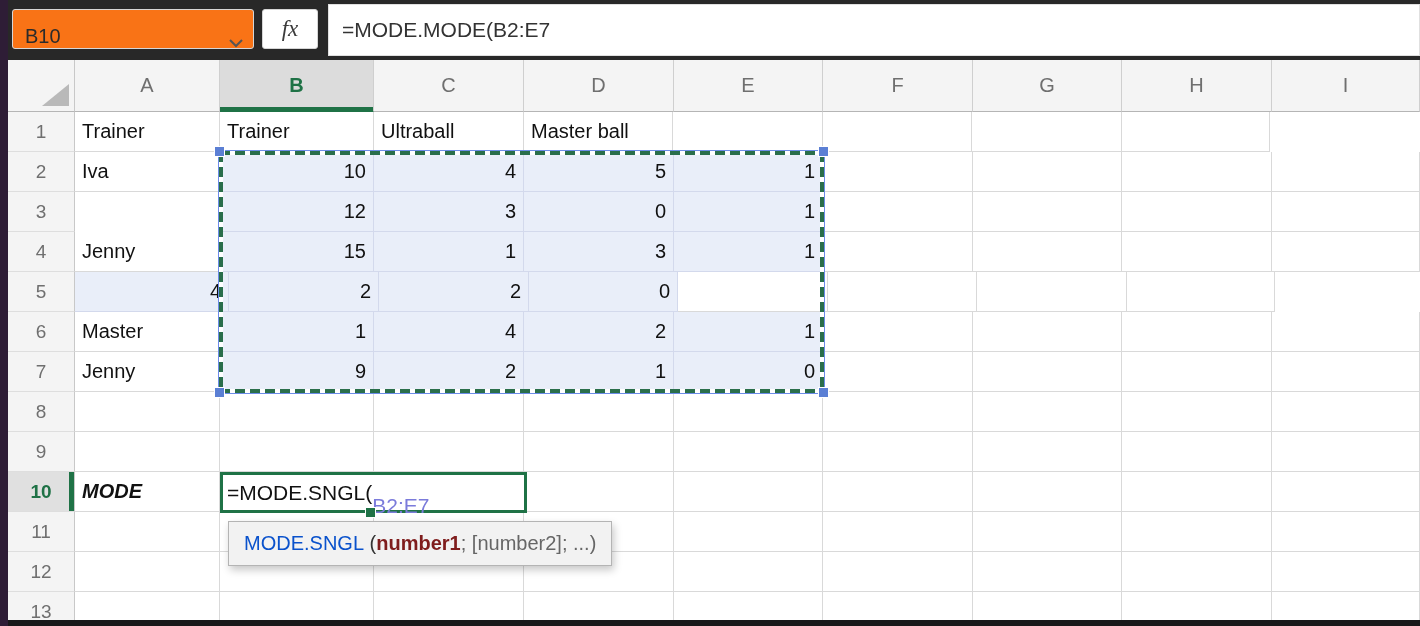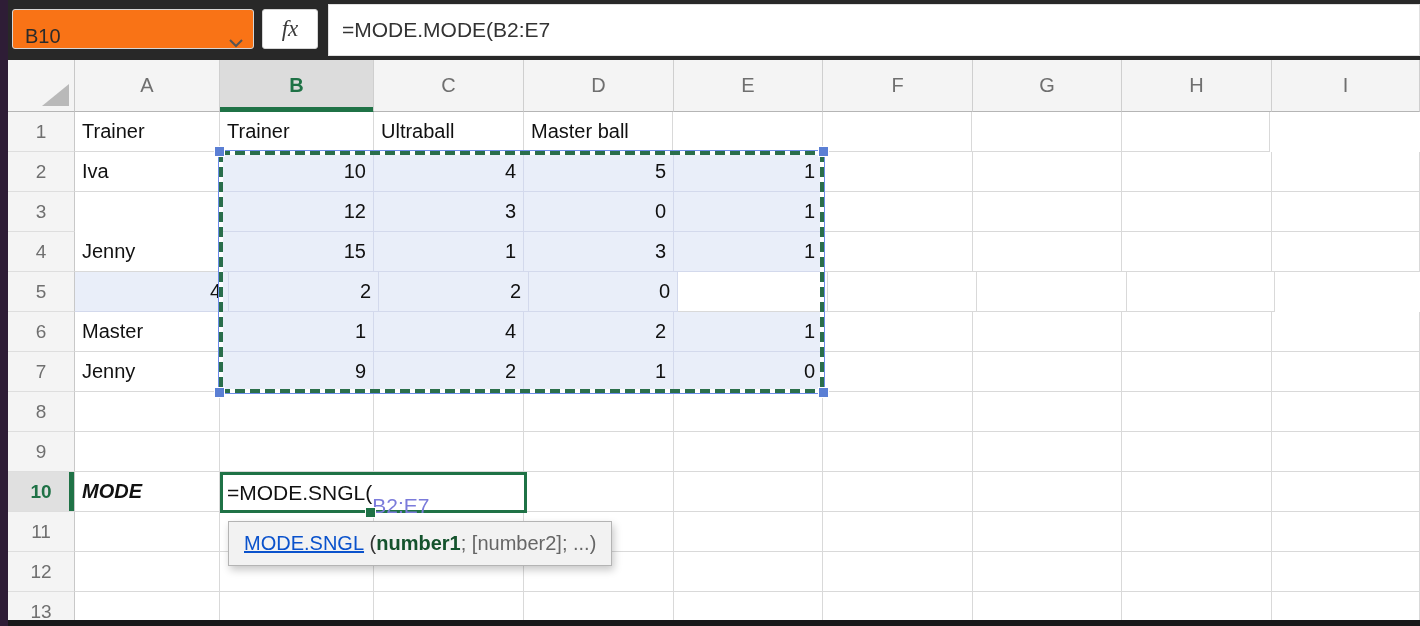--- a/index.html
+++ b/index.html
@@ -68,23 +68,23 @@
               font-size:21px; color:#111; z-index:30; white-space:pre; }
   .editcell .ref { color:#7b7bdb;margin-top:26px; }
   .fillhandle { position:absolute; left:357px; top:447px; width:11px; height:11px;
                 background:#1f7246; border:1px solid #fff; z-index:31; }
 
   
   .tooltip { position:absolute; left:220px; top:461px; height:45px; display:inline-flex;
              align-items:center; padding:0 15px; background:#f2f2f2; border:1px solid #b4b4b4;
              box-shadow:2px 4px 8px rgba(0,0,0,0.22); font-size:20px; color:#333;
              z-index:35; white-space:pre; }
-  .tooltip a { color:#0a52cc; text-decoration:underline; cursor:pointer; }
+  .tooltip a { color:#0a52cc; cursor:pointer; }
   .tooltip .muted { color:#666; }
-  .tooltip b { color:#14532d; }
+  .tooltip b { color:#7f1d1d; }
 </style>
 </head>
 <body>
 
 <div class="screen">
 
   <div class="topbar">
     <div class="namebox">
       <span class="val">B10</span>
       <svg width="14" height="9" viewBox="0 0 14 9">

